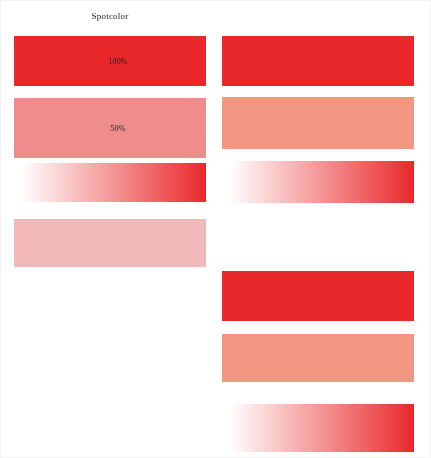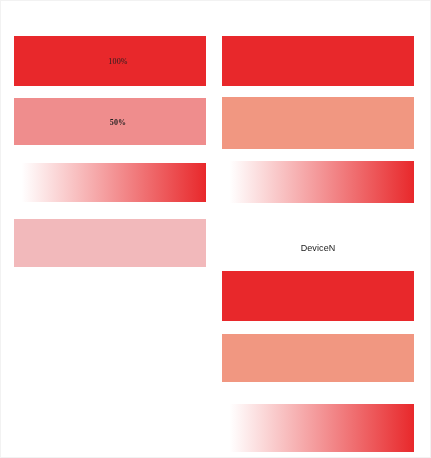--- a/index.html
+++ b/index.html
@@ -66,44 +66,44 @@
   }
   .swatch.has-label .pct { top: 50%; transform: translateY(-50%); padding-left: 16px; }
 </style>
 </head>
 <body style="background: rgb(255, 255, 255);">
 
 <div id="page">
 
   <div class="col" id="col-left">
 
+    <div class="section-label" style="top:10px;">Spotcolor</div>
 
     <div class="swatch has-label" id="sw-l1" style="top: 35px; height: 50px; background: rgb(232, 40, 43);">
       <span class="pct">100%</span>
     </div>
 
-    <div class="swatch has-label" id="sw-l2" style="top: 97px; height: 47px; background: rgb(239, 141, 141); font-weight: bold;">
+    <div class="swatch has-label" id="sw-l2" style="top: 97px; height: 60px; background: rgb(239, 141, 141);">
       <span class="pct">50%</span>
     </div>
 
     <div class="swatch" id="sw-l3" style="top: 162px; height: 39px; background: linear-gradient(to right, rgb(255, 255, 255) 0%, rgb(255, 255, 255) 4%, rgb(232, 40, 43) 100%);"></div>
 
     <div class="swatch" id="sw-l4" style="top: 218px; height: 48px; background: rgb(242, 185, 187);"></div>
   </div>
 
   <div class="col" id="col-right">
 
 
     <div class="swatch" id="sw-r1" style="top: 35px; height: 50px; background: rgb(232, 40, 43);"></div>
 
     <div class="swatch" id="sw-r2" style="top: 96px; height: 52px; background: rgb(241, 151, 129);"></div>
 
     <div class="swatch" id="sw-r3" style="top: 160px; height: 42px; background: linear-gradient(to right, rgb(255, 255, 255) 0%, rgb(255, 255, 255) 4%, rgb(232, 40, 43) 100%);"></div>
 
-    <div class="section-label sans" style="top:242px;">DeviceN</div>
 
     <div class="swatch" id="sw-r4" style="top: 270px; height: 50px; background: rgb(232, 40, 43);"></div>
 
     <div class="swatch" id="sw-r5" style="top: 333px; height: 48px; background: rgb(241, 151, 129);"></div>
 
     <div class="swatch" id="sw-r6" style="top: 403px; height: 48px; background: linear-gradient(to right, rgb(255, 255, 255) 0%, rgb(255, 255, 255) 4%, rgb(232, 40, 43) 100%);"></div>
   </div>
 
 </div>
 

